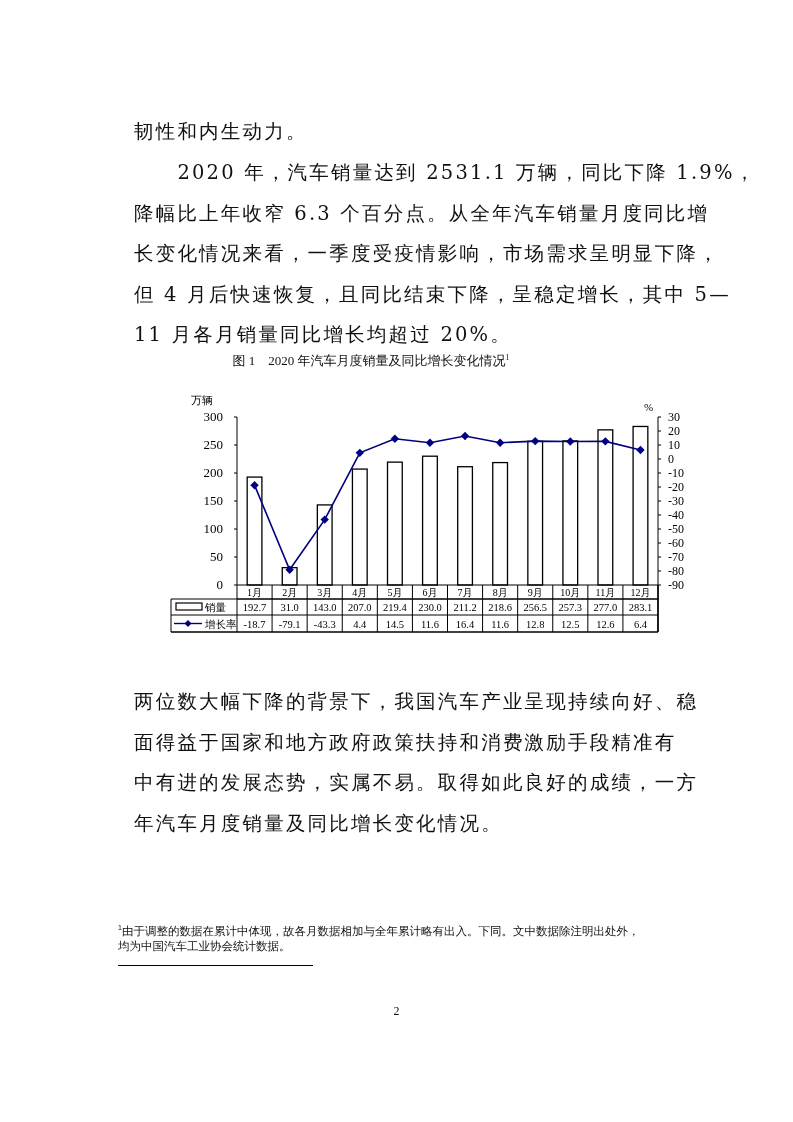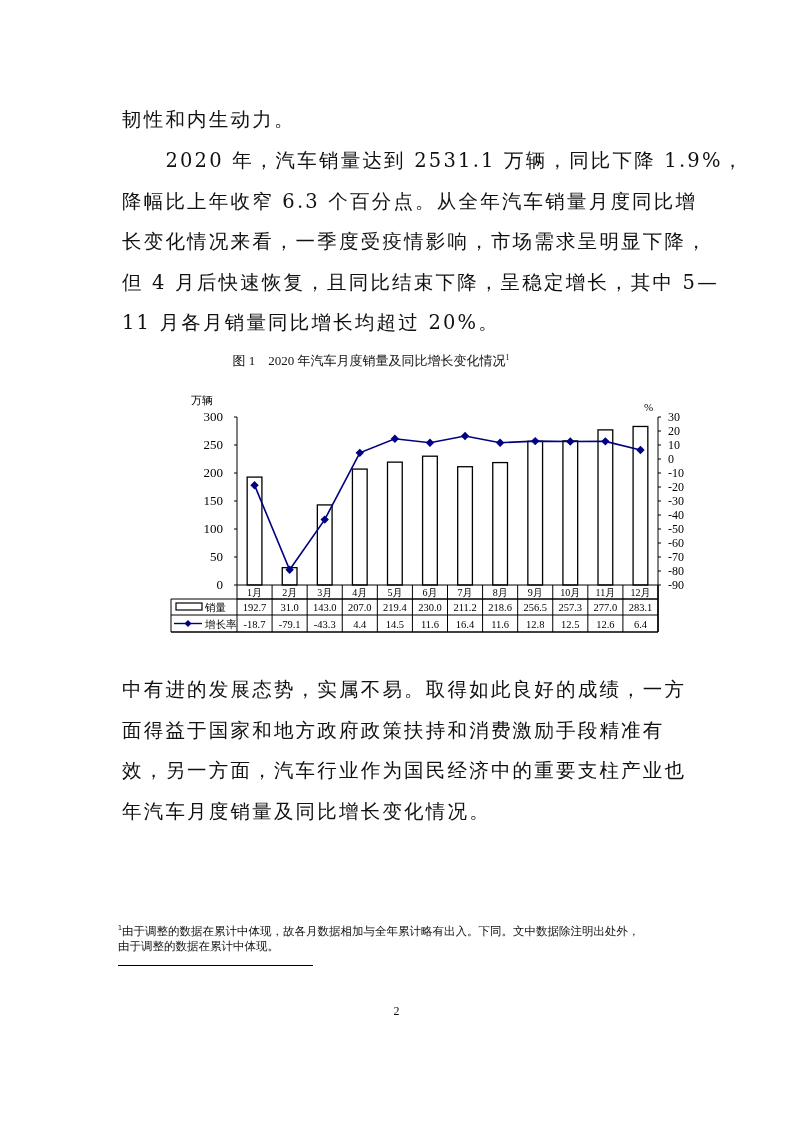--- a/index.html
+++ b/index.html
@@ -1,17 +1,17 @@
 <!DOCTYPE html>
 <html><head>
 <meta charset="utf-8">
 <style>
   html, body { margin: 0; padding: 0; background: #ffffff; }
   body { width: 793px; height: 1122px; position: relative; overflow: hidden; color: #111; }
-  .para { position: absolute; left: 118px; width: 560px; font-family: "DejaVu Serif", serif; font-size: 19.5px; line-height: 40.5px; letter-spacing: 2.2px; margin: 4px; }
+  .para { position: absolute; left: 118px; width: 560px; font-family: "DejaVu Serif", serif; font-size: 19.5px; line-height: 40.5px; letter-spacing: 2.2px; margin: 16px; }
   .para .line { display: block; white-space: nowrap; }
   .caption { position: absolute; left: 0; width: 742px; top: 352px; text-align: center; font-family: "Liberation Serif", serif; font-size: 13px; color: #111; }
   .caption sup { font-size: 8px; }
   .chart-wrap { position: absolute; left: 0; top: 0; width: 793px; height: 660px; pointer-events: none; margin-left: 16px; }
   .chart-wrap svg { pointer-events: auto; }
   .footnote-rule { position: absolute; left: 118px; top: 965px; width: 195px; border-top: 1px solid #000; }
   .footnote { position: absolute; left: 118px; top: 920px; width: 560px; font-family: Liberation Sans, sans-serif; font-size: 11.5px; line-height: 15px; }
   .footnote sup { font-size: 7px; }
   .page-number { position: absolute; top: 1004px; left: 0; width: 793px; text-align: center; font-family: "Liberation Serif", serif; font-size: 12px; }
 </style>
@@ -23,23 +23,23 @@
       <span class="line">韧性和内生动力。</span>
     </div>
     <div class="para" style="top: 137px;">
       <span class="line">　　2020 年，汽车销量达到 2531.1 万辆，同比下降 1.9%，</span>
       <span class="line">降幅比上年收窄 6.3 个百分点。从全年汽车销量月度同比增</span>
       <span class="line">长变化情况来看，一季度受疫情影响，市场需求呈明显下降，</span>
       <span class="line">但 4 月后快速恢复，且同比结束下降，呈稳定增长，其中 5—</span>
       <span class="line">11 月各月销量同比增长均超过 20%。</span>
     </div>
     <div class="para" style="top: 666px;">
+      <span class="line">两位数大幅下降的背景下，我国汽车产业呈现持续向好、稳</span>
+      <span class="line">面得益于国家和地方政府政策扶持和消费激励手段精准有</span>
       <span class="line">中有进的发展态势，实属不易。取得如此良好的成绩，一方</span>
-      <span class="line">面得益于国家和地方政府政策扶持和消费激励手段精准有</span>
-      <span class="line">效，另一方面，汽车行业作为国民经济中的重要支柱产业也</span>
       <span class="line">年汽车月度销量及同比增长变化情况。</span>
     </div>
   </div>
 
 <div class="caption">
   <span>图 1　2020 年汽车月度销量及同比增长变化情况</span><sup>1</sup>
 </div>
 
 <div class="chart-wrap">
   <svg id="chart-svg" width="793" height="660" xmlns="http://www.w3.org/2000/svg">
@@ -172,16 +172,16 @@
       <text x="189" y="611" font-size="10.5" font-family="&quot;Liberation Serif&quot;, serif">销量</text>
       <line x1="158" y1="623.5" x2="186" y2="623.5" stroke="#000080" stroke-width="1.4"></line>
       <polygon points="172,620 175.5,623.5 172,627 168.5,623.5" fill="#000080"></polygon>
       <text x="189" y="627.5" font-size="10.5" font-family="&quot;Liberation Serif&quot;, serif">增长率</text>
     </svg>
 </div>
 
 <div class="footnote-rule"></div>
 <div class="footnote">
   <sup>1</sup><span>由于调整的数据在累计中体现，故各月数据相加与全年累计略有出入。下同。文中数据除注明出处外，</span><br>
-  <span>由于调整的数据在累计中体现。</span>
+  <span>均为中国汽车工业协会统计数据。</span>
 </div>
 
 <div class="page-number">2</div>
 
 </body></html>

